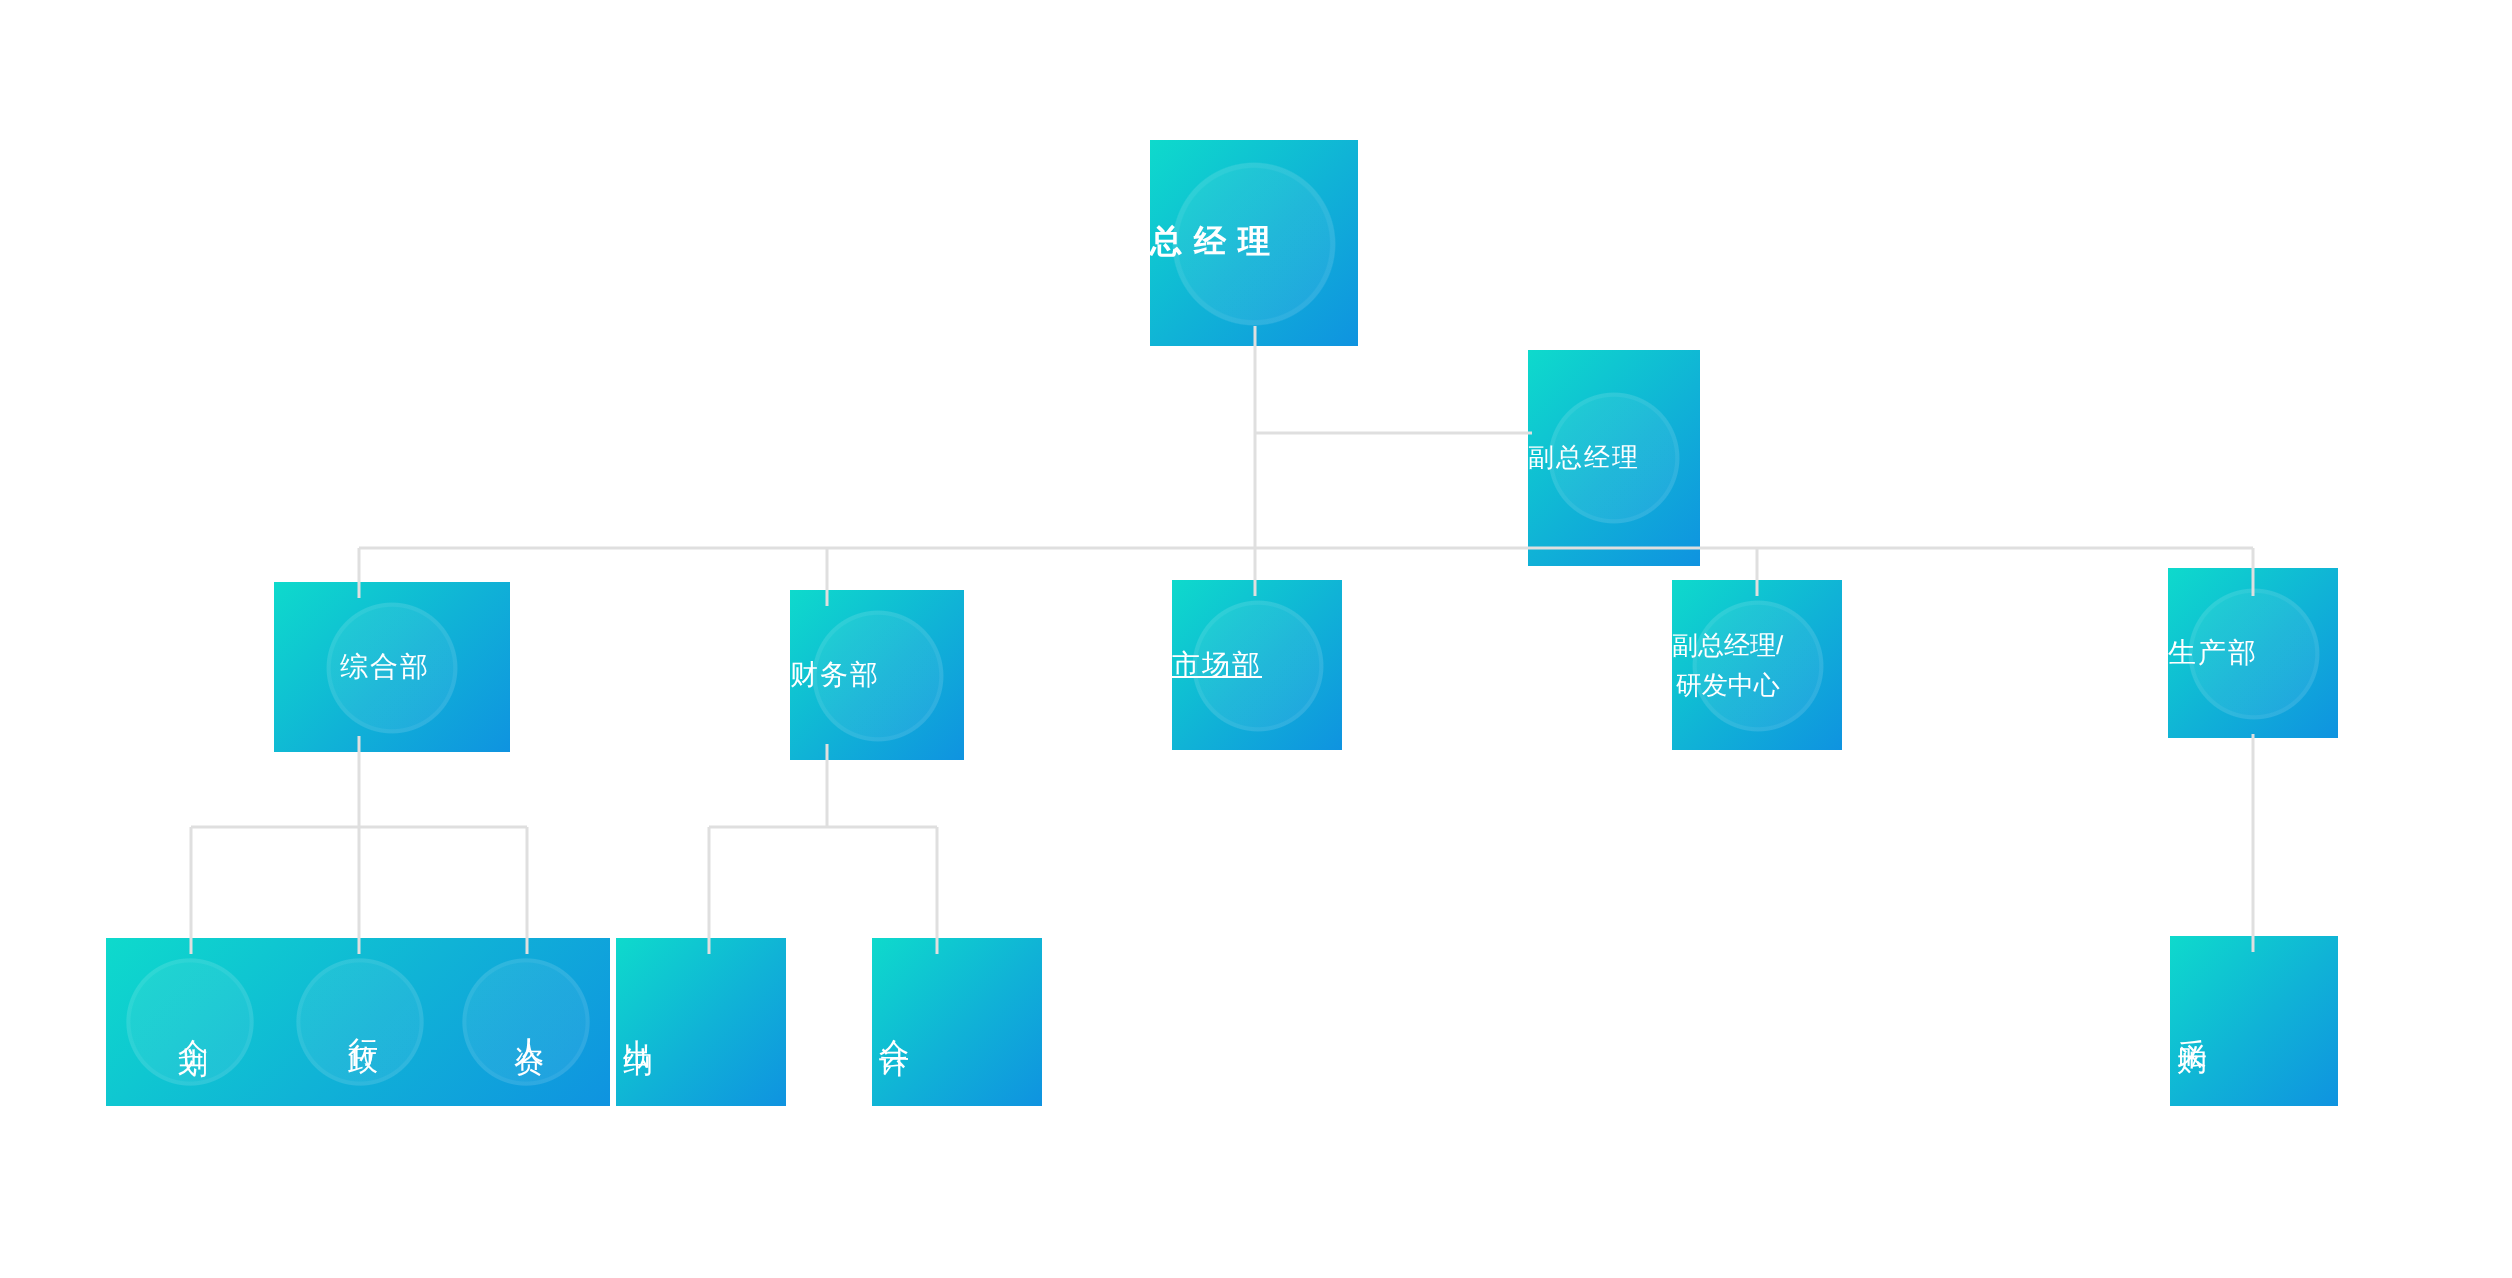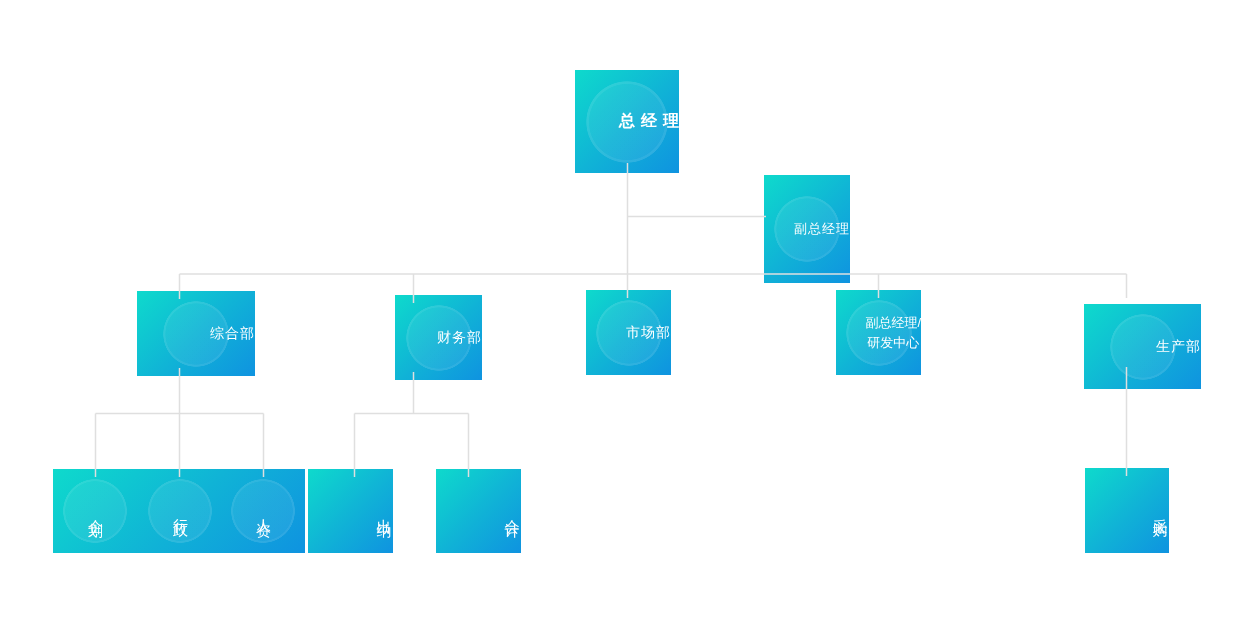--- a/index.html
+++ b/index.html
@@ -16,21 +16,21 @@
     width: 1256px;
     height: 639px;
     background: #ffffff;
   }
   .node {
     position: absolute;
     background: linear-gradient(135deg, #0edacc 0%, #10b3d6 52%, #0f93e0 100%);
     color: #ffffff;
     display: flex;
     align-items: center;
-    justify-content: flex-end;
+    justify-content: flex-start;
     overflow: hidden;
     z-index: 1;
   }
   .node .label {
     position: relative;
     z-index: 2;
     white-space: pre-line;
     text-align: center;
   }
   .bubble {
@@ -46,23 +46,23 @@
   .n-ceo { left: 575px; top: 70px; width: 104px; height: 103px; font-size: 16px; font-weight: bold; letter-spacing: 6px; }
   .n-ceo .label { margin-right: -6px; }
   .n-ceo .bubble { width: 92px; height: 92px; }
   
   .n-vice { left: 764px; top: 175px; width: 86px; height: 108px; font-size: 13px; letter-spacing: 1px; }
   .n-vice .bubble, .sq .bubble { width: 74px; height: 74px; }
   
   .sq { width: 85px; height: 85px; font-size: 14px; letter-spacing: 1px; }
   .n-general { left: 137px; top: 291px; padding-left: 33px; }
   .n-finance { left: 371px; top: 295px; width: 87px; margin-left: 24px; }
-  .n-market  { left: 586px; top: 290px; }
+  .n-market  { left: 586px; top: 290px; text-decoration: underline; }
   .n-tech    { left: 836px; top: 290px; font-size: 13px; line-height: 20px; letter-spacing: 0; }
-  .n-prod    { left: 1084px; top: 304px; padding-left: 32px; }
+  .n-prod    { left: 1084px; top: 284px; }
   
   .n-wide { left: 53px; top: 469px; width: 252px; height: 84px; }
   .n-wide .vslot { position: absolute; top: 0; height: 100%; width: 74px; display: flex; align-items: center; justify-content: center; }
   .slot-0 { left: 5px; }
   .slot-1 { left: 90px; }
   .slot-2 { left: 173px; }
   .n-wide .vslot .bubble { width: 72px; height: 72px; }
   .vtext {
     writing-mode: vertical-rl;
     text-orientation: upright;

